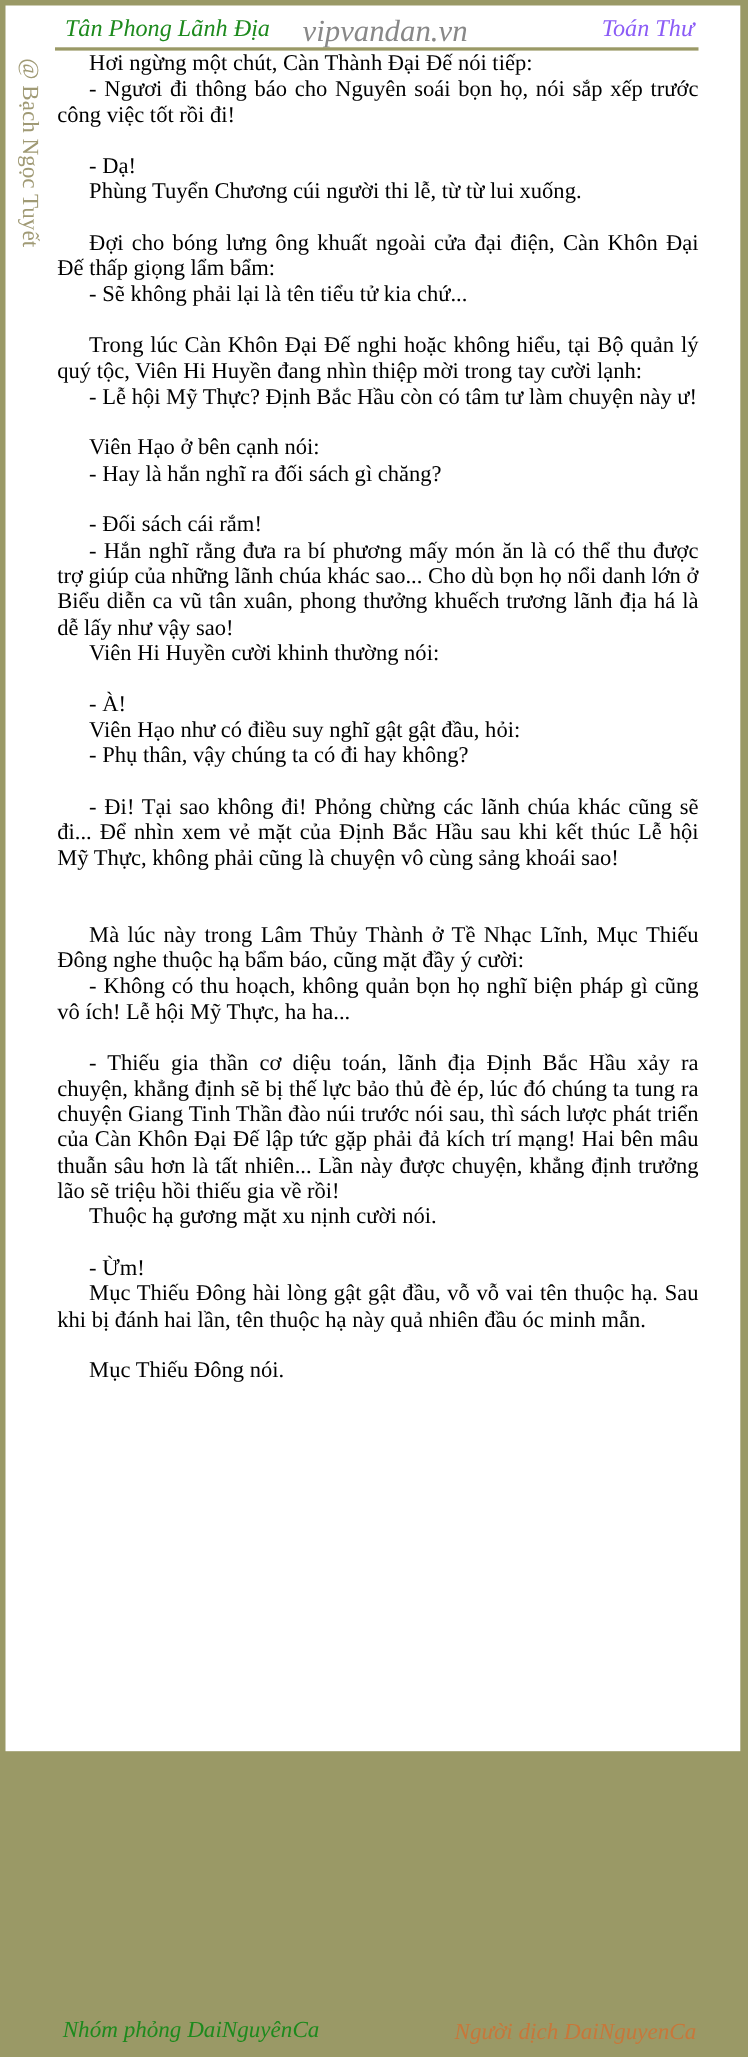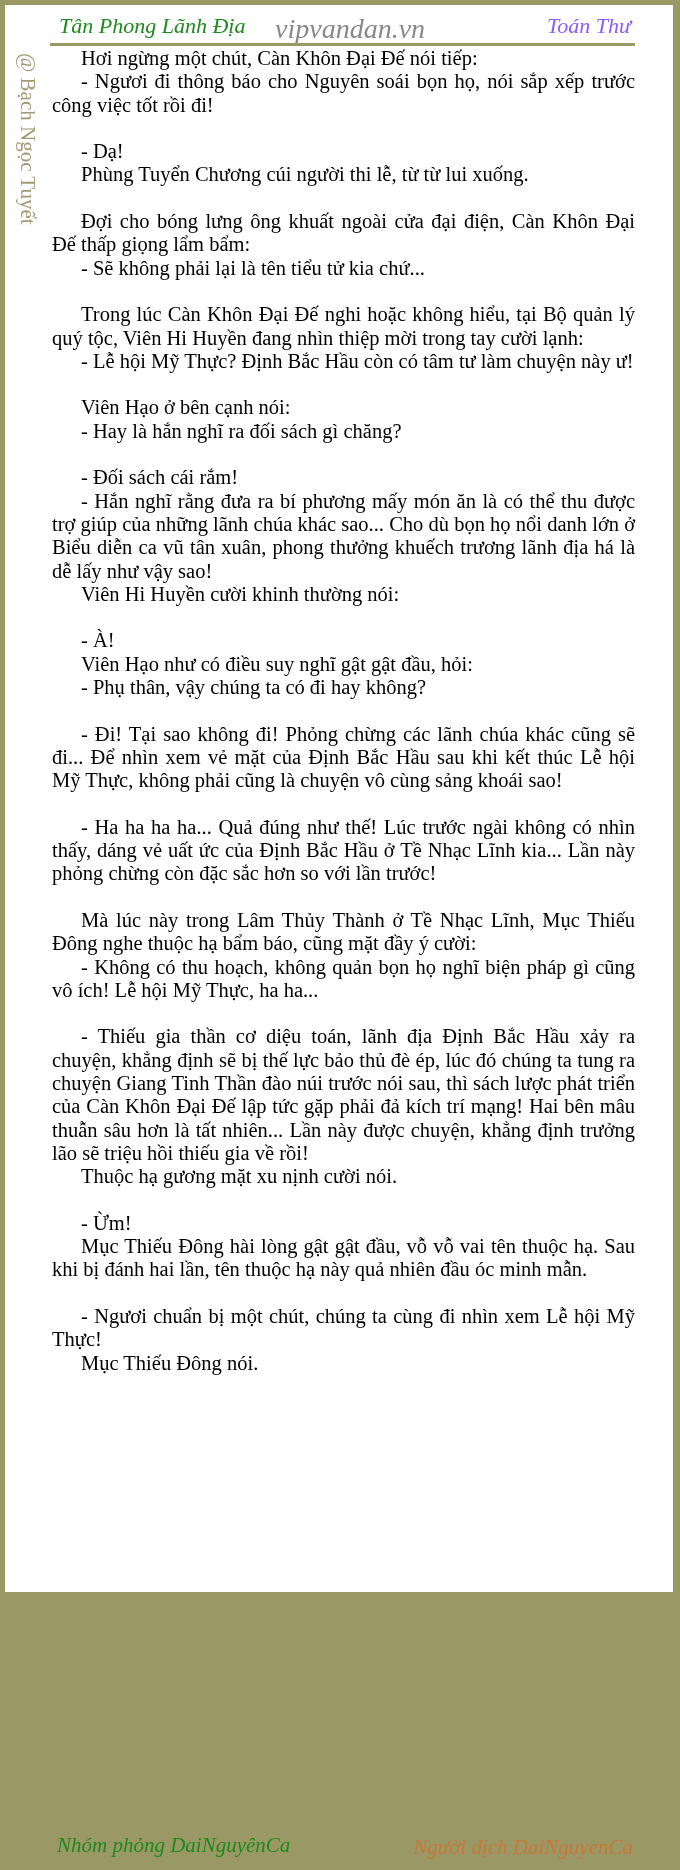--- a/index.html
+++ b/index.html
@@ -72,21 +72,21 @@
   <div class="header">
     <span class="title">Tân Phong Lãnh Địa</span>
     <span class="site">vipvandan.vn</span>
     <span class="author">Toán Thư</span>
   </div>
   <div class="rule top"></div>
 
   <div class="watermark">@ Bạch Ngọc Tuyết</div>
 
   <div class="content" id="content">
-      <p>Hơi ngừng một chút, Càn Khôn Đại Đế nói tiếp:</p>
+      <p>Hơi ngừng một chút, Càn Thành Đại Đế nói tiếp:</p>
       <p>- Ngươi đi thông báo cho Nguyên soái bọn họ, nói sắp xếp trước công việc tốt rồi đi!</p>
       <p class="blank"></p>
       <p>- Dạ!</p>
       <p>Phùng Tuyển Chương cúi người thi lễ, từ từ lui xuống.</p>
       <p class="blank"></p>
       <p>Đợi cho bóng lưng ông khuất ngoài cửa đại điện, Càn Khôn Đại Đế thấp giọng lẩm bẩm:</p>
       <p>- Sẽ không phải lại là tên tiểu tử kia chứ...</p>
       <p class="blank"></p>
       <p>Trong lúc Càn Khôn Đại Đế nghi hoặc không hiểu, tại Bộ quản lý quý tộc, Viên Hi Huyền đang nhìn thiệp mời trong tay cười lạnh:</p>
       <p>- Lễ hội Mỹ Thực? Định Bắc Hầu còn có tâm tư làm chuyện này ư!</p>
@@ -97,32 +97,30 @@
       <p>- Đối sách cái rắm!</p>
       <p>- Hắn nghĩ rằng đưa ra bí phương mấy món ăn là có thể thu được trợ giúp của những lãnh chúa khác sao... Cho dù bọn họ nổi danh lớn ở Biểu diễn ca vũ tân xuân, phong thưởng khuếch trương lãnh địa há là dễ lấy như vậy sao!</p>
       <p>Viên Hi Huyền cười khinh thường nói:</p>
       <p class="blank"></p>
       <p>- À!</p>
       <p>Viên Hạo như có điều suy nghĩ gật gật đầu, hỏi:</p>
       <p>- Phụ thân, vậy chúng ta có đi hay không?</p>
       <p class="blank"></p>
       <p>- Đi! Tại sao không đi! Phỏng chừng các lãnh chúa khác cũng sẽ đi... Để nhìn xem vẻ mặt của Định Bắc Hầu sau khi kết thúc Lễ hội Mỹ Thực, không phải cũng là chuyện vô cùng sảng khoái sao!</p>
       <p class="blank"></p>
-      <p>- Ha ha ha ha... Quả đúng như thế! Lúc trước ngài không có nhìn thấy, dáng vẻ uất ức của Định Bắc Hầu ở Tề Nhạc Lĩnh kia... Lần này phỏng chừng còn đặc sắc hơn so với lần trước!</p>
       <p class="blank"></p>
       <p>Mà lúc này trong Lâm Thủy Thành ở Tề Nhạc Lĩnh, Mục Thiếu Đông nghe thuộc hạ bẩm báo, cũng mặt đầy ý cười:</p>
       <p>- Không có thu hoạch, không quản bọn họ nghĩ biện pháp gì cũng vô ích! Lễ hội Mỹ Thực, ha ha...</p>
       <p class="blank"></p>
       <p>- Thiếu gia thần cơ diệu toán, lãnh địa Định Bắc Hầu xảy ra chuyện, khẳng định sẽ bị thế lực bảo thủ đè ép, lúc đó chúng ta tung ra chuyện Giang Tinh Thần đào núi trước nói sau, thì sách lược phát triển của Càn Khôn Đại Đế lập tức gặp phải đả kích trí mạng! Hai bên mâu thuẫn sâu hơn là tất nhiên... Lần này được chuyện, khẳng định trưởng lão sẽ triệu hồi thiếu gia về rồi!</p>
       <p>Thuộc hạ gương mặt xu nịnh cười nói.</p>
       <p class="blank"></p>
       <p>- Ừm!</p>
       <p>Mục Thiếu Đông hài lòng gật gật đầu, vỗ vỗ vai tên thuộc hạ. Sau khi bị đánh hai lần, tên thuộc hạ này quả nhiên đầu óc minh mẫn.</p>
       <p class="blank"></p>
-      <p>- Ngươi chuẩn bị một chút, chúng ta cùng đi nhìn xem Lễ hội Mỹ Thực!</p>
       <p>Mục Thiếu Đông nói.</p>
     </div>
 
   <div class="rule bottom"></div>
   <div class="footer">
     <span class="group">Nhóm phỏng DaiNguyênCa</span>
     <span class="translator">Người dịch DaiNguyenCa</span>
   </div>
 </div>
 

